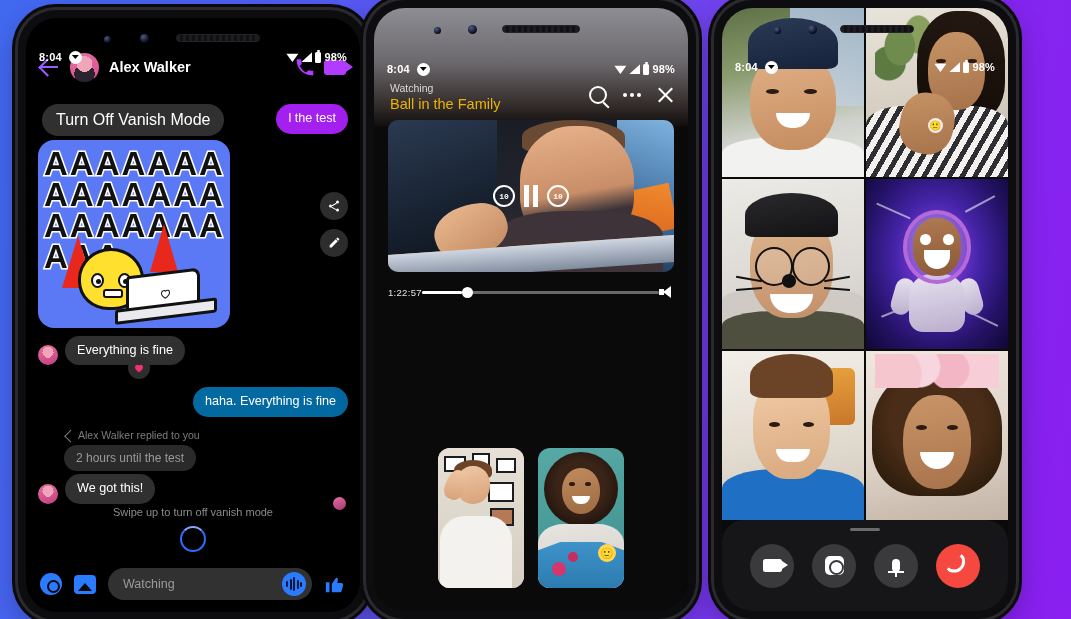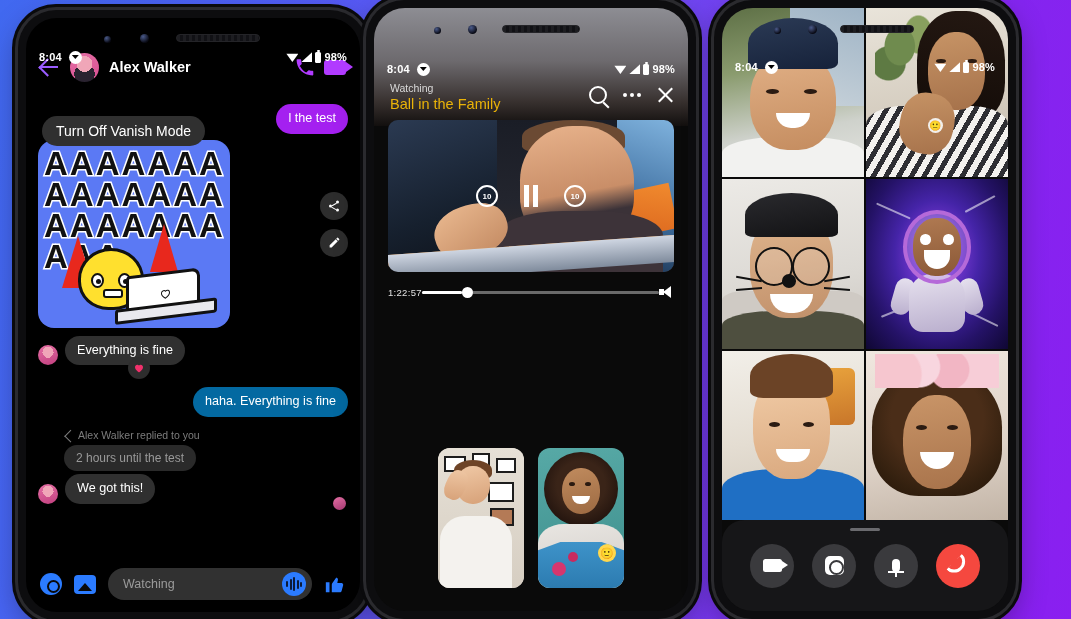--- a/index.html
+++ b/index.html
@@ -60,22 +60,22 @@
   .row.out { justify-content:flex-end; }
   .mini-av { width:20px; height:20px; border-radius:50%; margin-right:7px; flex:0 0 auto;
              background:radial-gradient(circle at 50% 36%, #f0a6b8 0 34%, transparent 34%),
                         linear-gradient(160deg,#e56fa5,#c2407f); }
   .bub { border-radius:17px; padding:7px 12px; font-size:12.6px; color:#fff; max-width:225px; line-height:1.25; }
   .bub.in { background:#303030; }
   .bub.out { background:#0369a1; }
   .bub.vanish { background:#a420f0; }
 
   .vanish-row { position:relative; display:flex; justify-content:flex-end; margin:8px 0 6px; }
-  .tooltip-pill { position:absolute; left:4px; top:12px; background:#303030; color:#fff;
-                  border-radius:17px; padding:7px 14px; font-size:14px; font-weight:500; z-index:3;
+  .tooltip-pill { position:absolute; left:4px; top:0; background:#303030; color:#fff;
+                  border-radius:17px; padding:7px 14px; font-size:16px; font-weight:500; z-index:3;
                   white-space:nowrap; }
 
   .sticker-wrap { position:relative; display:flex; align-items:flex-start; margin:6px 0 8px; }
   .sticker { width:192px; height:188px; border-radius:16px; background:#5b79f4;
              position:relative; overflow:hidden; }
   .aaa { position:absolute; inset:0; color:#111; font-weight:900; font-size:33px;
          line-height:31px; letter-spacing:2px; padding:8px 4px 0 6px;
          -webkit-text-stroke:3px #fff; paint-order:stroke fill; word-break:break-all; }
   .flame { position:absolute; width:0;height:0; }
   .flame.f1 { left:24px; top:96px; border-left:16px solid transparent;border-right:16px solid transparent;
@@ -166,21 +166,21 @@
              background:#6b4a33; }
   .vb-body { position:absolute; left:38%; bottom:0; width:58%; height:40%; border-radius:40% 40% 0 0;
              background:#3d3339; }
   .vb-hand { position:absolute; left:16%; bottom:10%; width:26%; height:34%; border-radius:46%;
              background:linear-gradient(160deg,#e9b88f,#c38a62); transform:rotate(-18deg); }
   .vb-ledge { position:absolute; left:0; bottom:0; width:100%; height:18%;
               background:linear-gradient(180deg,#cfd6e2,#7f8b9c); transform:skewY(-4deg); }
   .vb-ledge2 { position:absolute; left:0; bottom:10%; width:100%; height:8%;
               background:linear-gradient(180deg,#e78f33,#c96a1d); transform:skewY(-4deg); }
 
-  .vctrls { position:absolute; inset:0; display:flex; align-items:center; justify-content:center; gap:26px; z-index:3; }
+  .vctrls { position:absolute; inset:0; display:flex; align-items:center; justify-content:center; gap:9px; z-index:3;font-family:Liberation Mono, monospace; }
   .seek-btn { width:22px;height:22px;border-radius:50%;border:2px solid #fff;color:#fff;font-size:8px;
               font-weight:700;display:flex;align-items:center;justify-content:center;cursor:pointer;position:relative;}
   .pause-btn { display:flex; gap:4px; cursor:pointer; }
   .pause-btn i { width:5px; height:22px; background:#fff; display:block; }
 
   .scrub { position:absolute; left:14px; right:14px; top:278px; display:flex; align-items:center; }
   .scrub .tm { color:#e2e2e2; font-size:9.5px; letter-spacing:.3px; }
   .scrub .track { flex:1; height:3px; border-radius:2px; background:#6a6a6a; position:relative; }
   .scrub .fill { position:absolute; left:0; top:0; height:3px; border-radius:2px; background:#fff; width:17%; }
   .scrub .knob { position:absolute; left:17%; top:-4px; width:11px; height:11px; border-radius:50%; background:#fff; }
@@ -443,20 +443,24 @@
         <span>Alex Walker replied to you</span>
       </div>
       <div class="quoted">2 hours until the test</div>
       <div class="row">
         <div class="mini-av"></div>
         <div class="bub in">We got this!</div>
       </div>
       <div class="seen-av"></div>
     </div>
 
+    <div class="swipe-hint">
+      <div class="t">Swipe up to turn off vanish mode</div>
+      <div class="swipe-ring"></div>
+    </div>
 
     <div class="composer">
       <div class="cam-btn"></div>
       <div class="gal-btn"></div>
       <div class="msg-field">
         <span class="ph">Watching</span>
         <span class="mic-circ">
           <i style="height:6px"></i>
             <i style="height:11px"></i>
             <i style="height:14px"></i>

